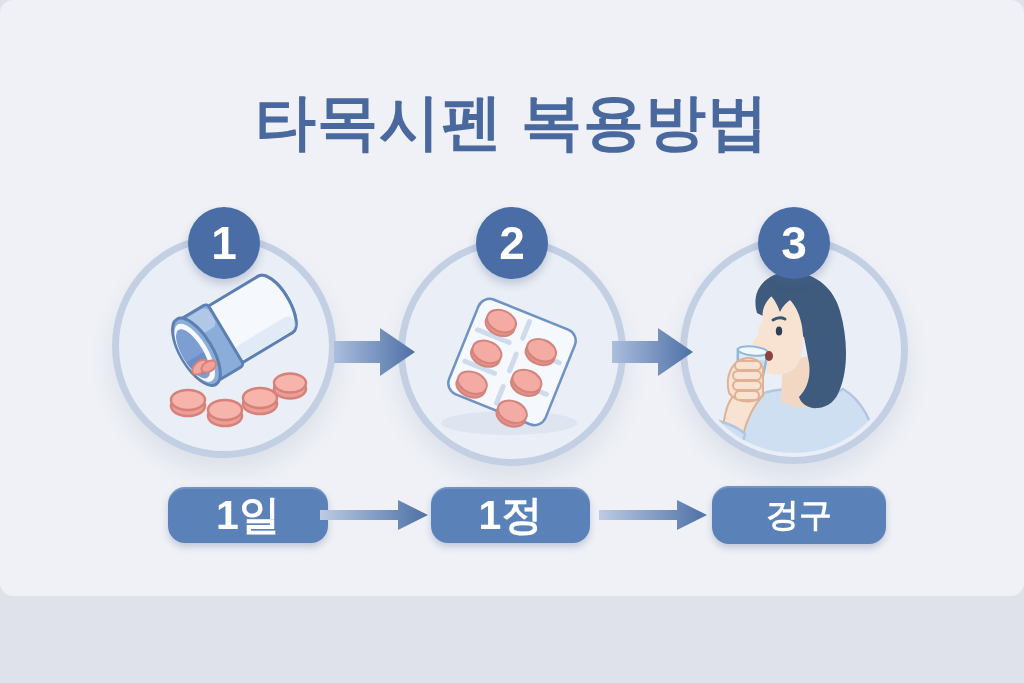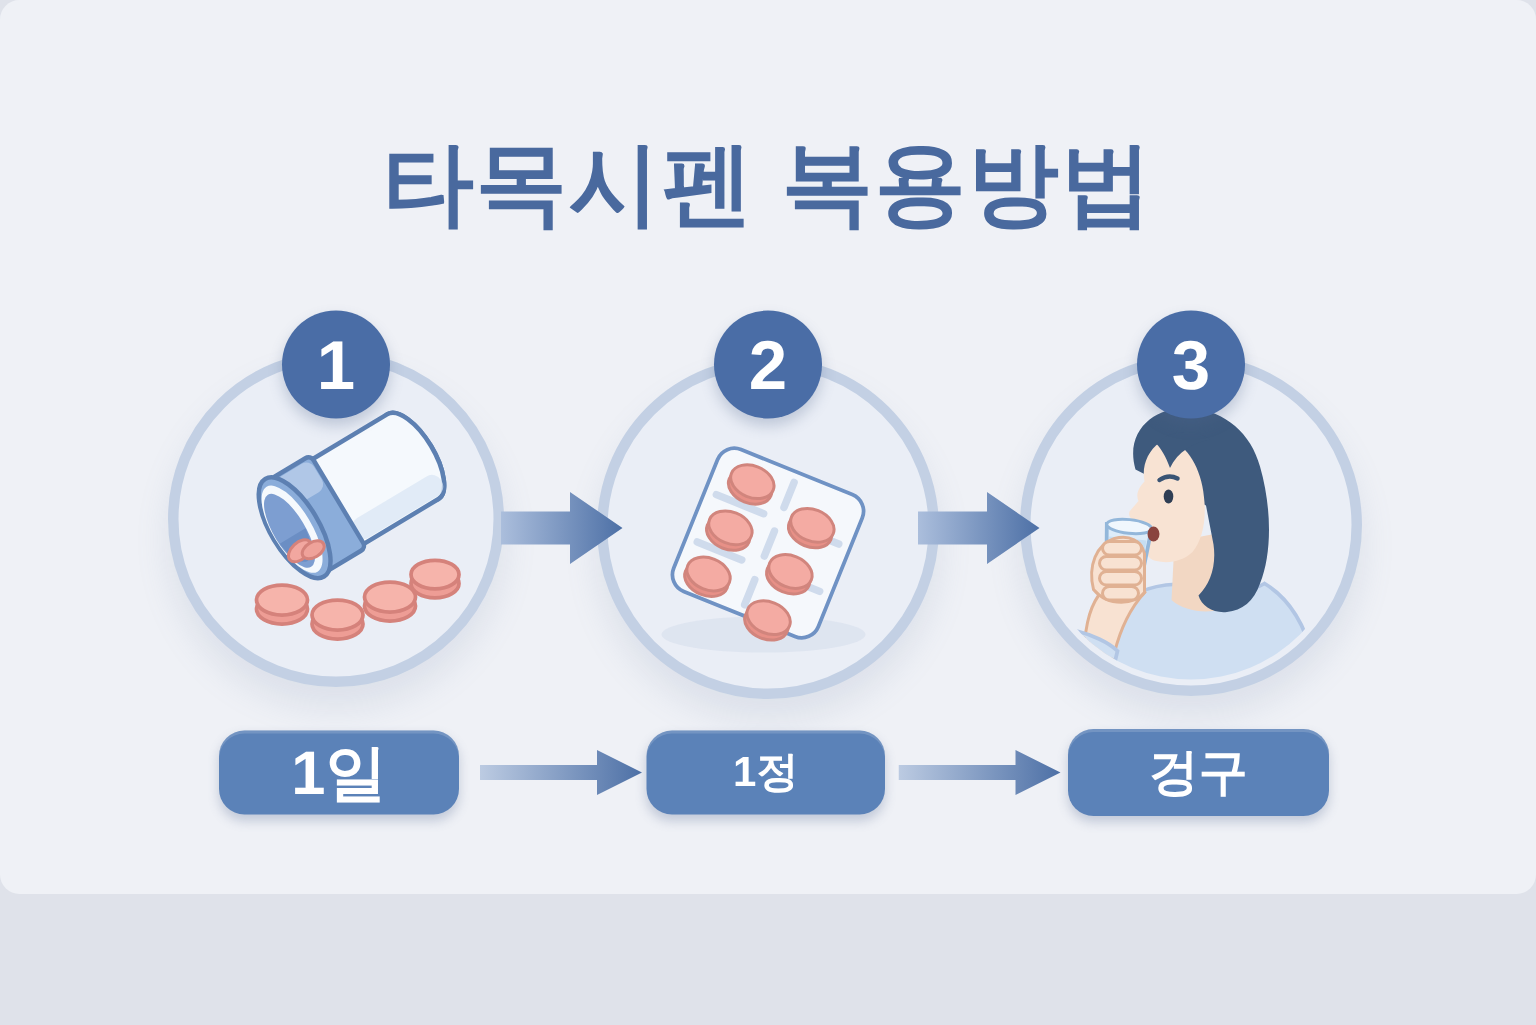--- a/index.html
+++ b/index.html
@@ -36,22 +36,22 @@
   #badge3{left:758px;top:207px}
   .block-arrow{position:absolute;width:82px;height:52px}
   #blockArrow1{left:334px;top:326px}
   #blockArrow2{left:612px;top:326px}
   .label-pill{
     position:absolute;border-radius:17px;box-sizing:border-box;
     background:var(--pill,#5b82b8);color:#fff;font-weight:700;
     display:flex;align-items:center;justify-content:center;
     box-shadow:0 4px 7px rgba(90,110,150,.30), inset 0 2px 0 rgba(255,255,255,.15);
   }
-  #pill1{left:146px;top:487px;width:160px;height:56px;font-size:41px}
-  #pill2{left:431px;top:487px;width:159px;height:56px;font-size:28px}
+  #pill1{left:168px;top:487px;width:160px;height:56px;font-size:41px}
+  #pill2{left:431px;top:487px;width:159px;height:56px;font-size:41px}
   #pill3{left:712px;top:486px;width:174px;height:58px;font-size:33px}
   .thin-arrow{position:absolute;width:110px;height:36px}
   #thinArrow1{left:320px;top:497px}
   #thinArrow2{left:599px;top:497px}
 </style>
 </head>
 <body>
 
 <div class="canvas">
 

